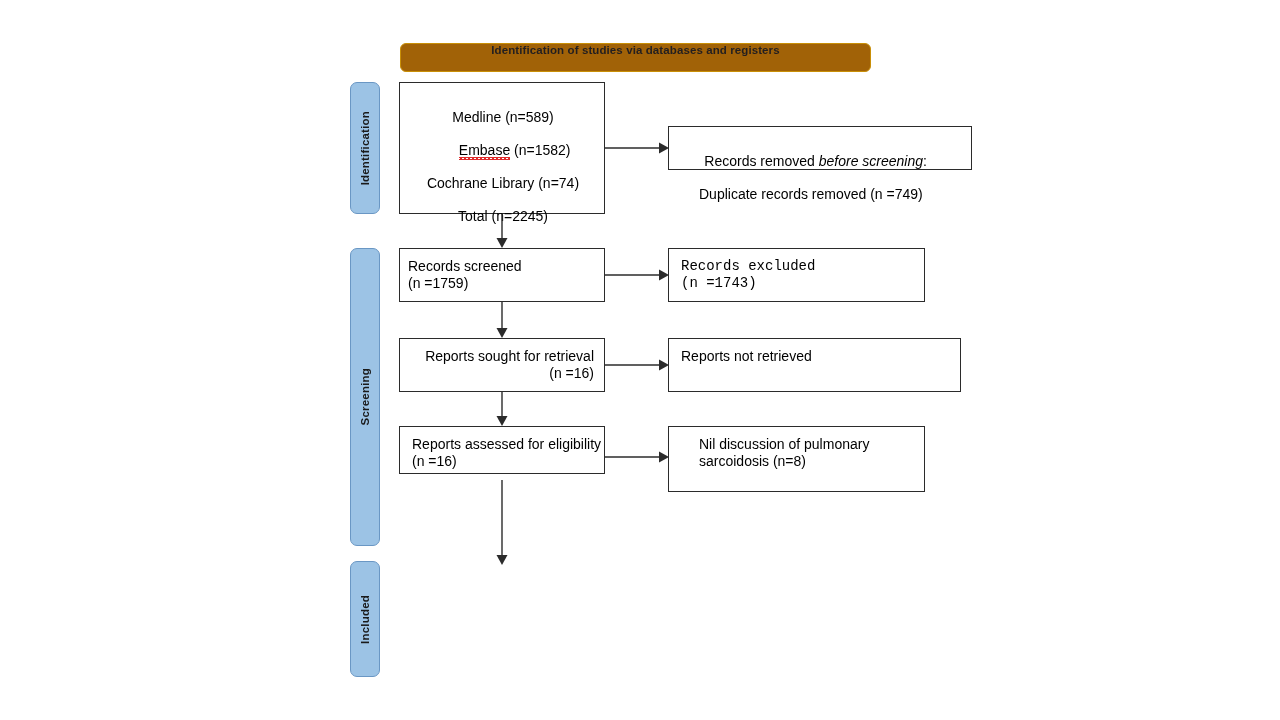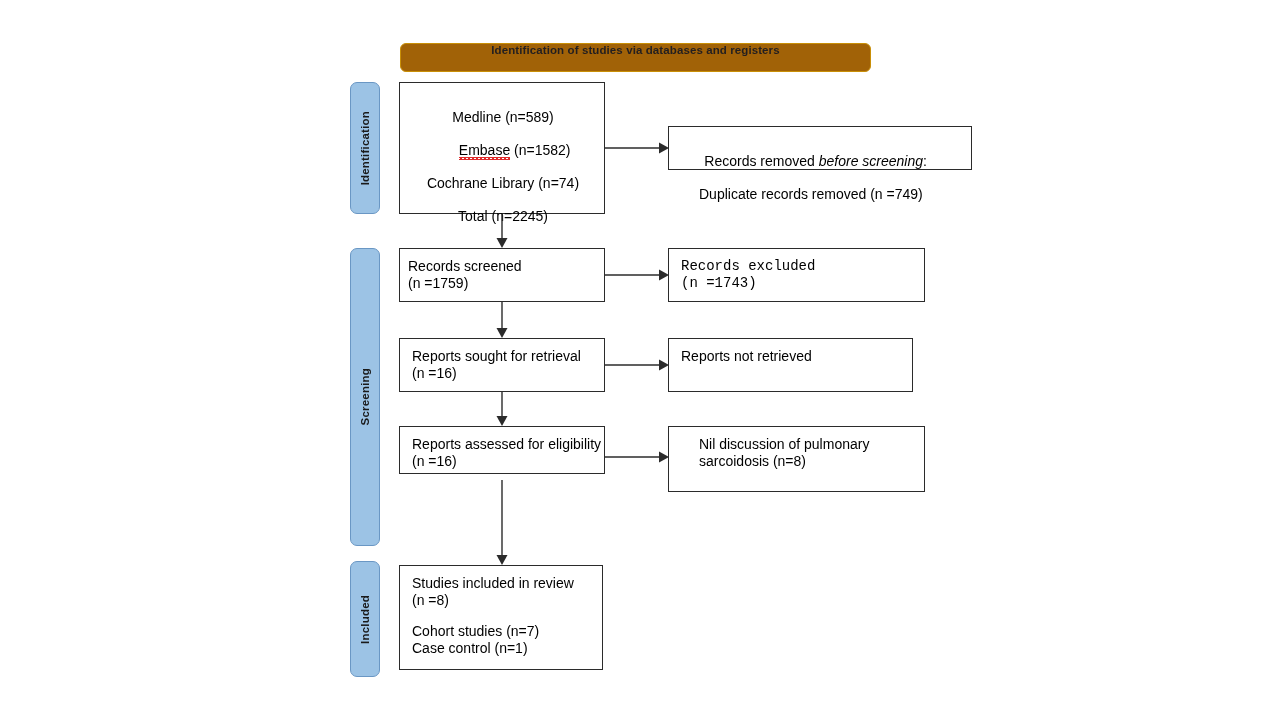--- a/index.html
+++ b/index.html
@@ -153,45 +153,39 @@
   <div class="pbox" style="left:399px; top:248px; width:206px; height:54px;padding-left:8px;">
     <div class="line">Records screened</div>
     <div class="line">(n =1759)</div>
   </div>
 
   <div class="pbox" style="left:668px; top:248px; width:257px; height:54px;font-family:Liberation Mono, monospace;">
     <div class="line">Records excluded</div>
     <div class="line">(n =1743)</div>
   </div>
 
-  <div class="pbox" style="left:399px; top:338px; width:206px; height:54px;">
+  <div class="pbox" style="left:399px; top:338px; width:206px; height:54px;text-align:right;">
     <div class="line">Reports sought for retrieval</div>
     <div class="line">(n =16)</div>
   </div>
 
-  <div class="pbox" style="left:668px; top:338px; width:245px; height:54px;">
+  <div class="pbox" style="left:668px; top:338px; width:293px; height:54px;">
     <div class="line">Reports not retrieved</div>
   </div>
 
   <div class="pbox" style="left:399px; top:426px; width:206px; height:48px;">
     <div class="line">Reports assessed for eligibility</div>
     <div class="line">(n =16)</div>
   </div>
 
   <div class="pbox" style="left:668px; top:426px; width:257px; height:66px;">
     <div class="line indent">Nil discussion of pulmonary</div>
     <div class="line indent">sarcoidosis (n=8)</div>
   </div>
 
-  <div class="pbox" style="left:399px; top:565px; width:204px; height:105px;">
-    <div class="line">Studies included in review</div>
-    <div class="line">(n =8)</div>
-    <div class="line gap-sm">Cohort studies (n=7)</div>
-    <div class="line">Case control (n=1)</div>
-  </div>
 
   <svg class="conn" style="left:605px; top:138px; width:66px; height:20px;" width="66" height="20">
     <line x1="0" y1="10" x2="54" y2="10"></line>
     <polygon points="54,4.5 64,10 54,15.5"></polygon>
   </svg>
 
   <svg class="conn" style="left:492px; top:214px; width:20px; height:36px;" width="20" height="36">
     <line x1="10" y1="0" x2="10" y2="24"></line>
     <polygon points="4.5,24 15.5,24 10,34"></polygon>
   </svg>

